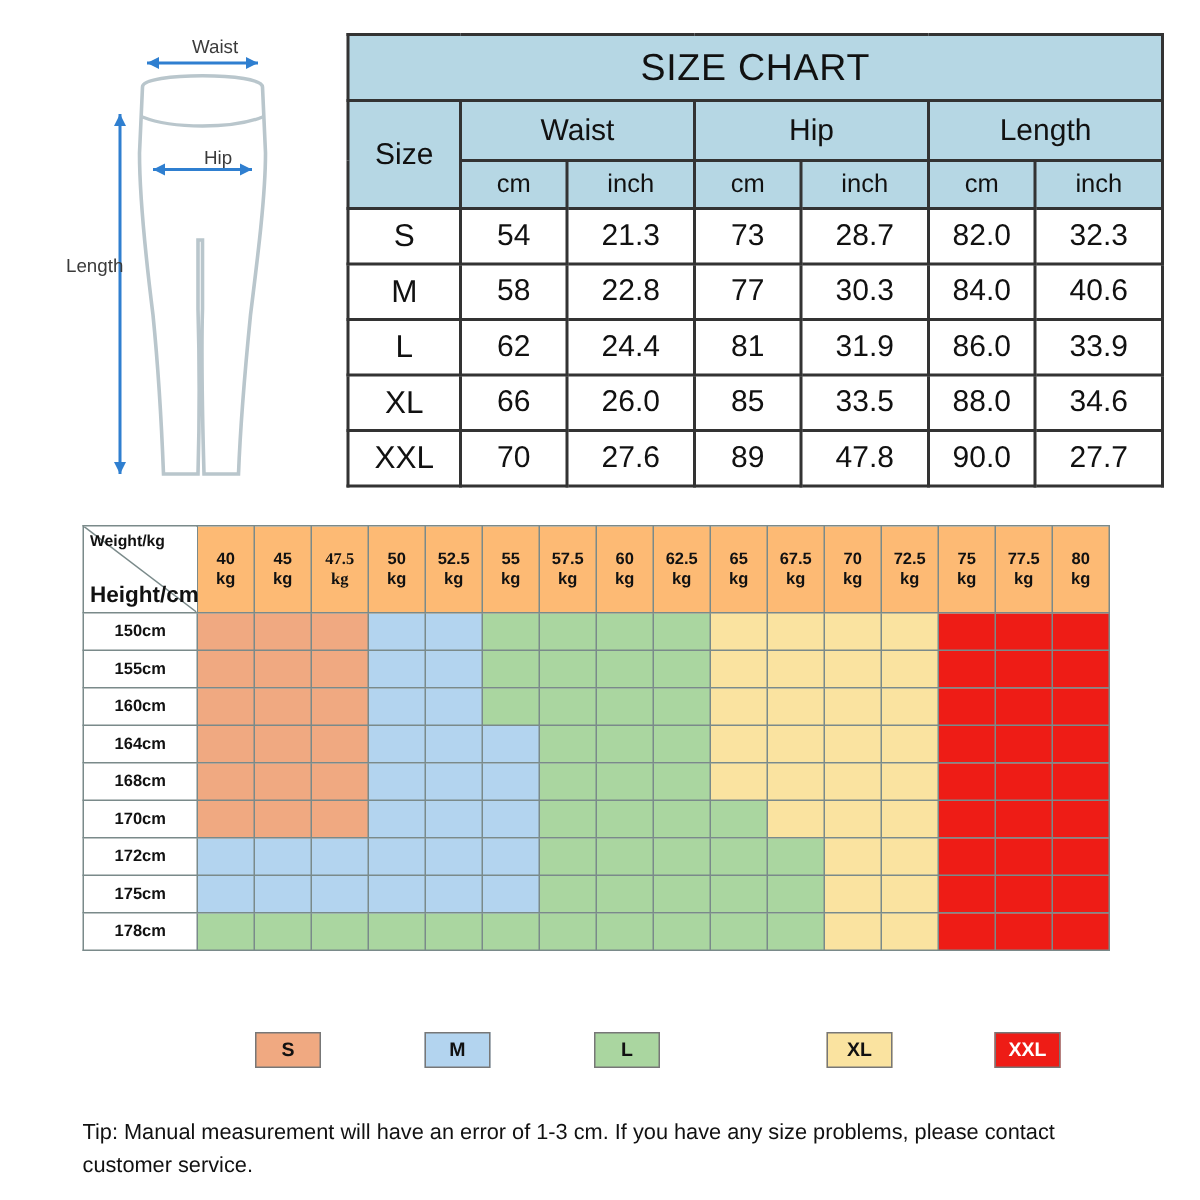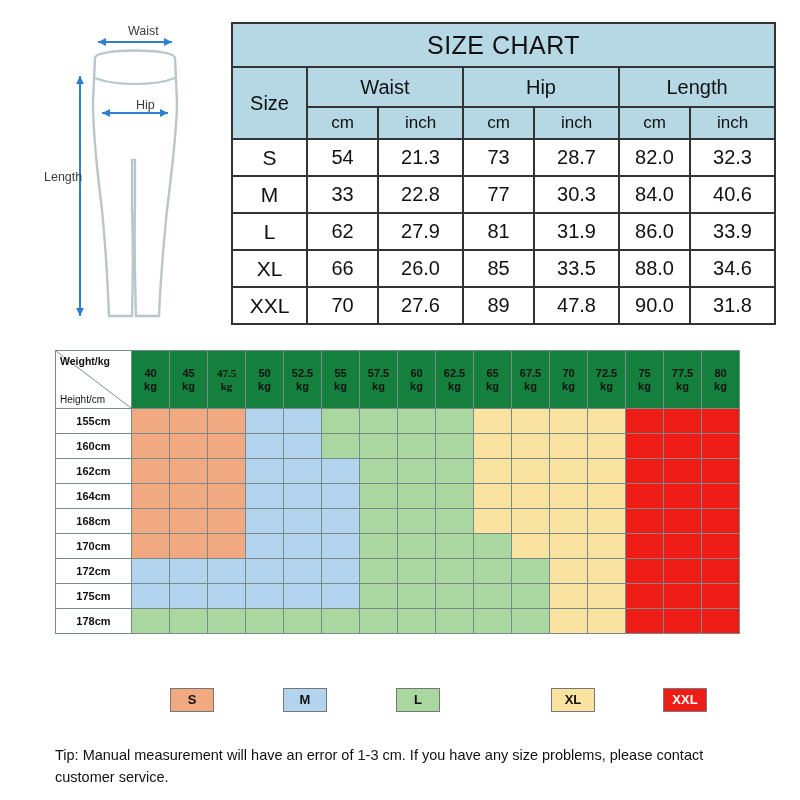--- a/index.html
+++ b/index.html
@@ -109,26 +109,26 @@
   .corner-line {
     position: absolute; left: 0; top: 0;
     width: 100%; height: 100%;
   }
   .corner-w {
     position: absolute; left: 4px; top: 4px;
     font-size: 10.5px; font-weight: bold;
   }
   .corner-h {
     position: absolute; left: 4px; bottom: 3px;
-    font-size: 10px; font-weight: normal;
+    font-size: 15px; font-weight: bold;
   }
   td.hhead {
     font-weight: bold;
     font-size: 11px;
-    background: #15803d;
+    background: #fdba74;
     line-height: 1.15;
   }
   td.hrow {
     font-weight: bold;
     font-size: 12px;
     background: #fff;
     text-align: left;
     padding-left: 8px;
   }
 
@@ -234,31 +234,31 @@
           <td class="sc-rowlabel">S</td>
           <td class="sc-cell">54</td>
           <td class="sc-cell">21.3</td>
           <td class="sc-cell">73</td>
           <td class="sc-cell">28.7</td>
           <td class="sc-cell">82.0</td>
           <td class="sc-cell">32.3</td>
         </tr>
         <tr>
           <td class="sc-rowlabel">M</td>
-          <td class="sc-cell">33</td>
+          <td class="sc-cell">58</td>
           <td class="sc-cell">22.8</td>
           <td class="sc-cell">77</td>
           <td class="sc-cell">30.3</td>
           <td class="sc-cell">84.0</td>
           <td class="sc-cell">40.6</td>
         </tr>
         <tr>
           <td class="sc-rowlabel">L</td>
           <td class="sc-cell">62</td>
-          <td class="sc-cell">27.9</td>
+          <td class="sc-cell">24.4</td>
           <td class="sc-cell">81</td>
           <td class="sc-cell">31.9</td>
           <td class="sc-cell">86.0</td>
           <td class="sc-cell">33.9</td>
         </tr>
         <tr>
           <td class="sc-rowlabel">XL</td>
           <td class="sc-cell">66</td>
           <td class="sc-cell">26.0</td>
           <td class="sc-cell">85</td>
@@ -266,21 +266,21 @@
           <td class="sc-cell">88.0</td>
           <td class="sc-cell">34.6</td>
         </tr>
         <tr>
           <td class="sc-rowlabel">XXL</td>
           <td class="sc-cell">70</td>
           <td class="sc-cell">27.6</td>
           <td class="sc-cell">89</td>
           <td class="sc-cell">47.8</td>
           <td class="sc-cell">90.0</td>
-          <td class="sc-cell">31.8</td>
+          <td class="sc-cell">27.7</td>
         </tr>
       </tbody>
     </table>
   </div>
 
   <div class="heat-wrap">
     <table class="heat" id="heat-table">
       <tbody id="heat-body">
           <tr>
             <td class="hcorner">
@@ -303,20 +303,39 @@
             <td class="hhead" style="width: 38px; height: 58px;">62.5<br>kg</td>
             <td class="hhead" style="width: 38px; height: 58px;">65<br>kg</td>
             <td class="hhead" style="width: 38px; height: 58px;">67.5<br>kg</td>
             <td class="hhead" style="width: 38px; height: 58px;">70<br>kg</td>
             <td class="hhead" style="width: 38px; height: 58px;">72.5<br>kg</td>
             <td class="hhead" style="width: 38px; height: 58px;">75<br>kg</td>
             <td class="hhead" style="width: 38px; height: 58px;">77.5<br>kg</td>
             <td class="hhead" style="width: 38px; height: 58px;">80<br>kg</td>
           </tr>
           <tr>
+            <td class="hrow">150cm</td>
+            <td title="150cm / 40 kg = S" style="background: rgb(240, 169, 129);"></td>
+            <td title="150cm / 45 kg = S" style="background: rgb(240, 169, 129);"></td>
+            <td title="150cm / 47.5 kg = S" style="background: rgb(240, 169, 129);"></td>
+            <td title="150cm / 50 kg = M" style="background: rgb(179, 212, 239);"></td>
+            <td title="150cm / 52.5 kg = M" style="background: rgb(179, 212, 239);"></td>
+            <td title="150cm / 55 kg = L" style="background: rgb(170, 214, 160);"></td>
+            <td title="150cm / 57.5 kg = L" style="background: rgb(170, 214, 160);"></td>
+            <td title="150cm / 60 kg = L" style="background: rgb(170, 214, 160);"></td>
+            <td title="150cm / 62.5 kg = L" style="background: rgb(170, 214, 160);"></td>
+            <td title="150cm / 65 kg = XL" style="background: rgb(250, 227, 160);"></td>
+            <td title="150cm / 67.5 kg = XL" style="background: rgb(250, 227, 160);"></td>
+            <td title="150cm / 70 kg = XL" style="background: rgb(250, 227, 160);"></td>
+            <td title="150cm / 72.5 kg = XL" style="background: rgb(250, 227, 160);"></td>
+            <td title="150cm / 75 kg = XXL" style="background: rgb(238, 28, 22);"></td>
+            <td title="150cm / 77.5 kg = XXL" style="background: rgb(238, 28, 22);"></td>
+            <td title="150cm / 80 kg = XXL" style="background: rgb(238, 28, 22);"></td>
+          </tr>
+          <tr>
             <td class="hrow">155cm</td>
             <td title="155cm / 40 kg = S" style="background: rgb(240, 169, 129);"></td>
             <td title="155cm / 45 kg = S" style="background: rgb(240, 169, 129);"></td>
             <td title="155cm / 47.5 kg = S" style="background: rgb(240, 169, 129);"></td>
             <td title="155cm / 50 kg = M" style="background: rgb(179, 212, 239);"></td>
             <td title="155cm / 52.5 kg = M" style="background: rgb(179, 212, 239);"></td>
             <td title="155cm / 55 kg = L" style="background: rgb(170, 214, 160);"></td>
             <td title="155cm / 57.5 kg = L" style="background: rgb(170, 214, 160);"></td>
             <td title="155cm / 60 kg = L" style="background: rgb(170, 214, 160);"></td>
             <td title="155cm / 62.5 kg = L" style="background: rgb(170, 214, 160);"></td>
@@ -341,39 +360,20 @@
             <td title="160cm / 62.5 kg = L" style="background: rgb(170, 214, 160);"></td>
             <td title="160cm / 65 kg = XL" style="background: rgb(250, 227, 160);"></td>
             <td title="160cm / 67.5 kg = XL" style="background: rgb(250, 227, 160);"></td>
             <td title="160cm / 70 kg = XL" style="background: rgb(250, 227, 160);"></td>
             <td title="160cm / 72.5 kg = XL" style="background: rgb(250, 227, 160);"></td>
             <td title="160cm / 75 kg = XXL" style="background: rgb(238, 28, 22);"></td>
             <td title="160cm / 77.5 kg = XXL" style="background: rgb(238, 28, 22);"></td>
             <td title="160cm / 80 kg = XXL" style="background: rgb(238, 28, 22);"></td>
           </tr>
           <tr>
-            <td class="hrow">162cm</td>
-            <td title="162cm / 40 kg = S" style="background: rgb(240, 169, 129);"></td>
-            <td title="162cm / 45 kg = S" style="background: rgb(240, 169, 129);"></td>
-            <td title="162cm / 47.5 kg = S" style="background: rgb(240, 169, 129);"></td>
-            <td title="162cm / 50 kg = M" style="background: rgb(179, 212, 239);"></td>
-            <td title="162cm / 52.5 kg = M" style="background: rgb(179, 212, 239);"></td>
-            <td title="162cm / 55 kg = M" style="background: rgb(179, 212, 239);"></td>
-            <td title="162cm / 57.5 kg = L" style="background: rgb(170, 214, 160);"></td>
-            <td title="162cm / 60 kg = L" style="background: rgb(170, 214, 160);"></td>
-            <td title="162cm / 62.5 kg = L" style="background: rgb(170, 214, 160);"></td>
-            <td title="162cm / 65 kg = XL" style="background: rgb(250, 227, 160);"></td>
-            <td title="162cm / 67.5 kg = XL" style="background: rgb(250, 227, 160);"></td>
-            <td title="162cm / 70 kg = XL" style="background: rgb(250, 227, 160);"></td>
-            <td title="162cm / 72.5 kg = XL" style="background: rgb(250, 227, 160);"></td>
-            <td title="162cm / 75 kg = XXL" style="background: rgb(238, 28, 22);"></td>
-            <td title="162cm / 77.5 kg = XXL" style="background: rgb(238, 28, 22);"></td>
-            <td title="162cm / 80 kg = XXL" style="background: rgb(238, 28, 22);"></td>
-          </tr>
-          <tr>
             <td class="hrow">164cm</td>
             <td title="164cm / 40 kg = S" style="background: rgb(240, 169, 129);"></td>
             <td title="164cm / 45 kg = S" style="background: rgb(240, 169, 129);"></td>
             <td title="164cm / 47.5 kg = S" style="background: rgb(240, 169, 129);"></td>
             <td title="164cm / 50 kg = M" style="background: rgb(179, 212, 239);"></td>
             <td title="164cm / 52.5 kg = M" style="background: rgb(179, 212, 239);"></td>
             <td title="164cm / 55 kg = M" style="background: rgb(179, 212, 239);"></td>
             <td title="164cm / 57.5 kg = L" style="background: rgb(170, 214, 160);"></td>
             <td title="164cm / 60 kg = L" style="background: rgb(170, 214, 160);"></td>
             <td title="164cm / 62.5 kg = L" style="background: rgb(170, 214, 160);"></td>

